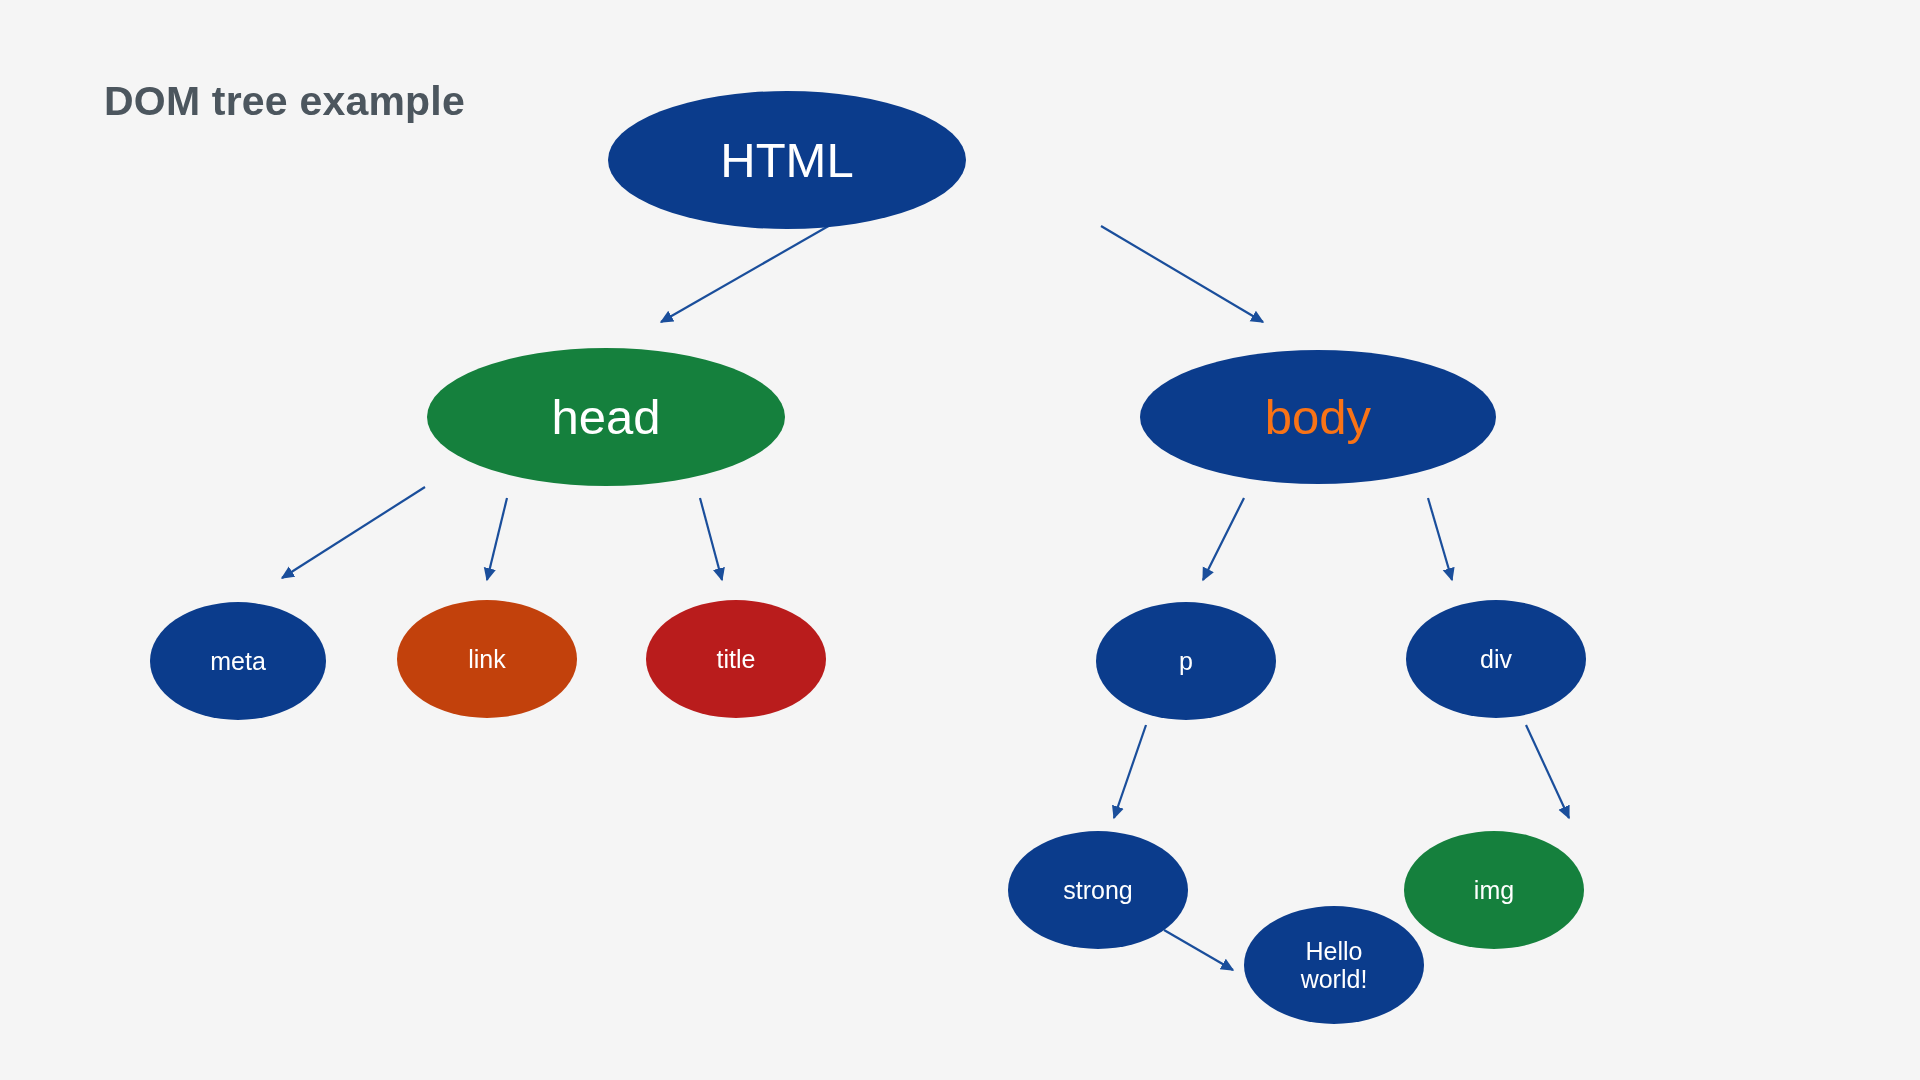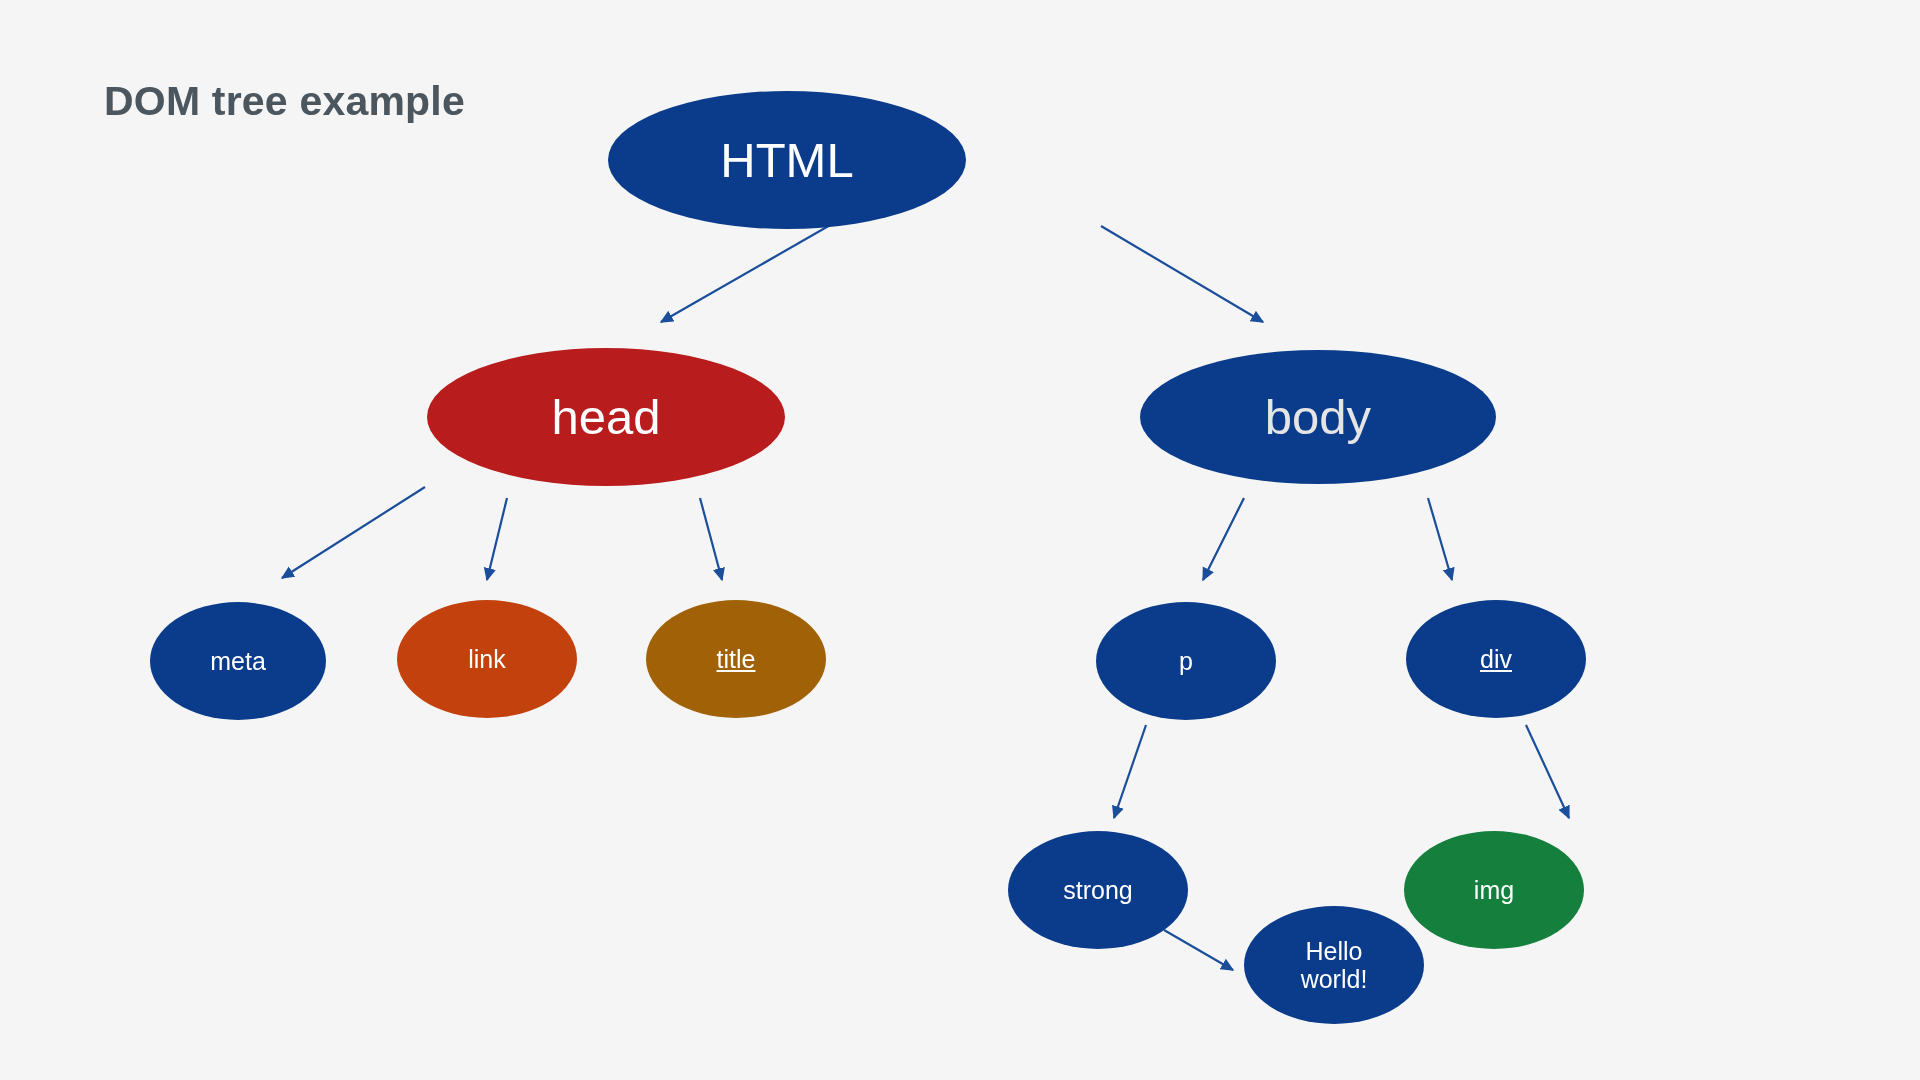--- a/index.html
+++ b/index.html
@@ -105,39 +105,39 @@
         <line x1="1146" y1="725" x2="1114" y2="818" stroke="#1A4E9B" stroke-width="2.2" marker-end="url(#arrowhead)"></line>
         <line x1="1526" y1="725" x2="1569" y2="818" stroke="#1A4E9B" stroke-width="2.2" marker-end="url(#arrowhead)"></line>
         <line x1="1164" y1="930" x2="1233" y2="970" stroke="#1A4E9B" stroke-width="2.2" marker-end="url(#arrowhead)"></line>
       </g>
   </svg>
 
   <div id="nodes-layer">
       <div class="node level-root" style="left: 608px; top: 91px; width: 358px; height: 138px; background: rgb(11, 60, 140); color: rgb(255, 255, 255);">
         <span class="node-label">HTML</span>
       </div>
-      <div class="node level-two" style="left: 427px; top: 348px; width: 358px; height: 138px; background: #b91c1c; color: rgb(255, 255, 255);">
+      <div class="node level-two" style="left: 427px; top: 348px; width: 358px; height: 138px; background: #15803d; color: rgb(255, 255, 255);">
         <span class="node-label">head</span>
       </div>
-      <div class="node level-two" style="left: 1140px; top: 350px; width: 356px; height: 134px; background: rgb(11, 60, 140); color: #e5e5e5;">
+      <div class="node level-two" style="left: 1140px; top: 350px; width: 356px; height: 134px; background: rgb(11, 60, 140); color: #f97316;">
         <span class="node-label">body</span>
       </div>
       <div class="node level-three" style="left: 150px; top: 602px; width: 176px; height: 118px; background: rgb(11, 60, 140); color: rgb(255, 255, 255);">
         <span class="node-label">meta</span>
       </div>
       <div class="node level-three" style="left: 397px; top: 600px; width: 180px; height: 118px; background: #c2410c; color: rgb(255, 255, 255);">
         <span class="node-label">link</span>
       </div>
-      <div class="node level-three" style="left: 646px; top: 600px; width: 180px; height: 118px; background: #a16207; color: rgb(255, 255, 255); text-decoration: underline;">
+      <div class="node level-three" style="left: 646px; top: 600px; width: 180px; height: 118px; background: #b91c1c; color: rgb(255, 255, 255);">
         <span class="node-label">title</span>
       </div>
       <div class="node level-three" style="left: 1096px; top: 602px; width: 180px; height: 118px; background: rgb(11, 60, 140); color: rgb(255, 255, 255);">
         <span class="node-label">p</span>
       </div>
-      <div class="node level-three" style="left: 1406px; top: 600px; width: 180px; height: 118px; background: rgb(11, 60, 140); color: rgb(255, 255, 255); text-decoration: underline;">
+      <div class="node level-three" style="left: 1406px; top: 600px; width: 180px; height: 118px; background: rgb(11, 60, 140); color: rgb(255, 255, 255);">
         <span class="node-label">div</span>
       </div>
       <div class="node level-four" style="left: 1008px; top: 831px; width: 180px; height: 118px; background: rgb(11, 60, 140); color: rgb(255, 255, 255);">
         <span class="node-label">strong</span>
       </div>
       <div class="node level-four" style="left: 1244px; top: 906px; width: 180px; height: 118px; background: rgb(11, 60, 140); color: rgb(255, 255, 255);">
         <span class="node-label">Hello
 world!</span>
       </div>
       <div class="node level-four" style="left: 1404px; top: 831px; width: 180px; height: 118px; background: #15803d; color: rgb(255, 255, 255);">

